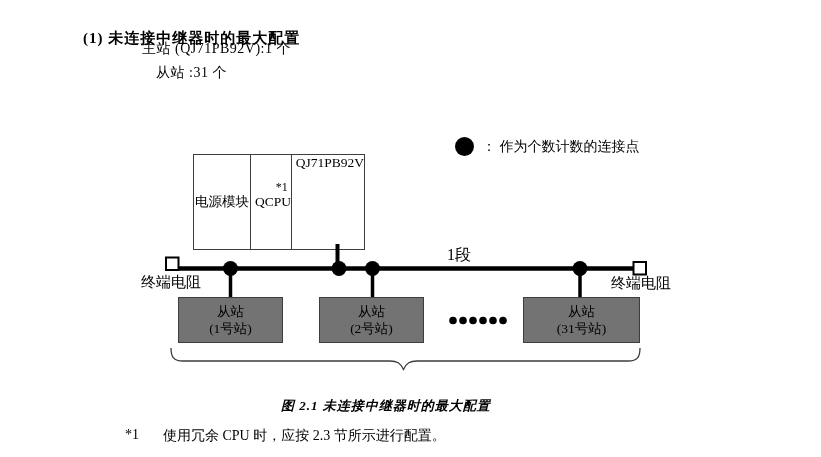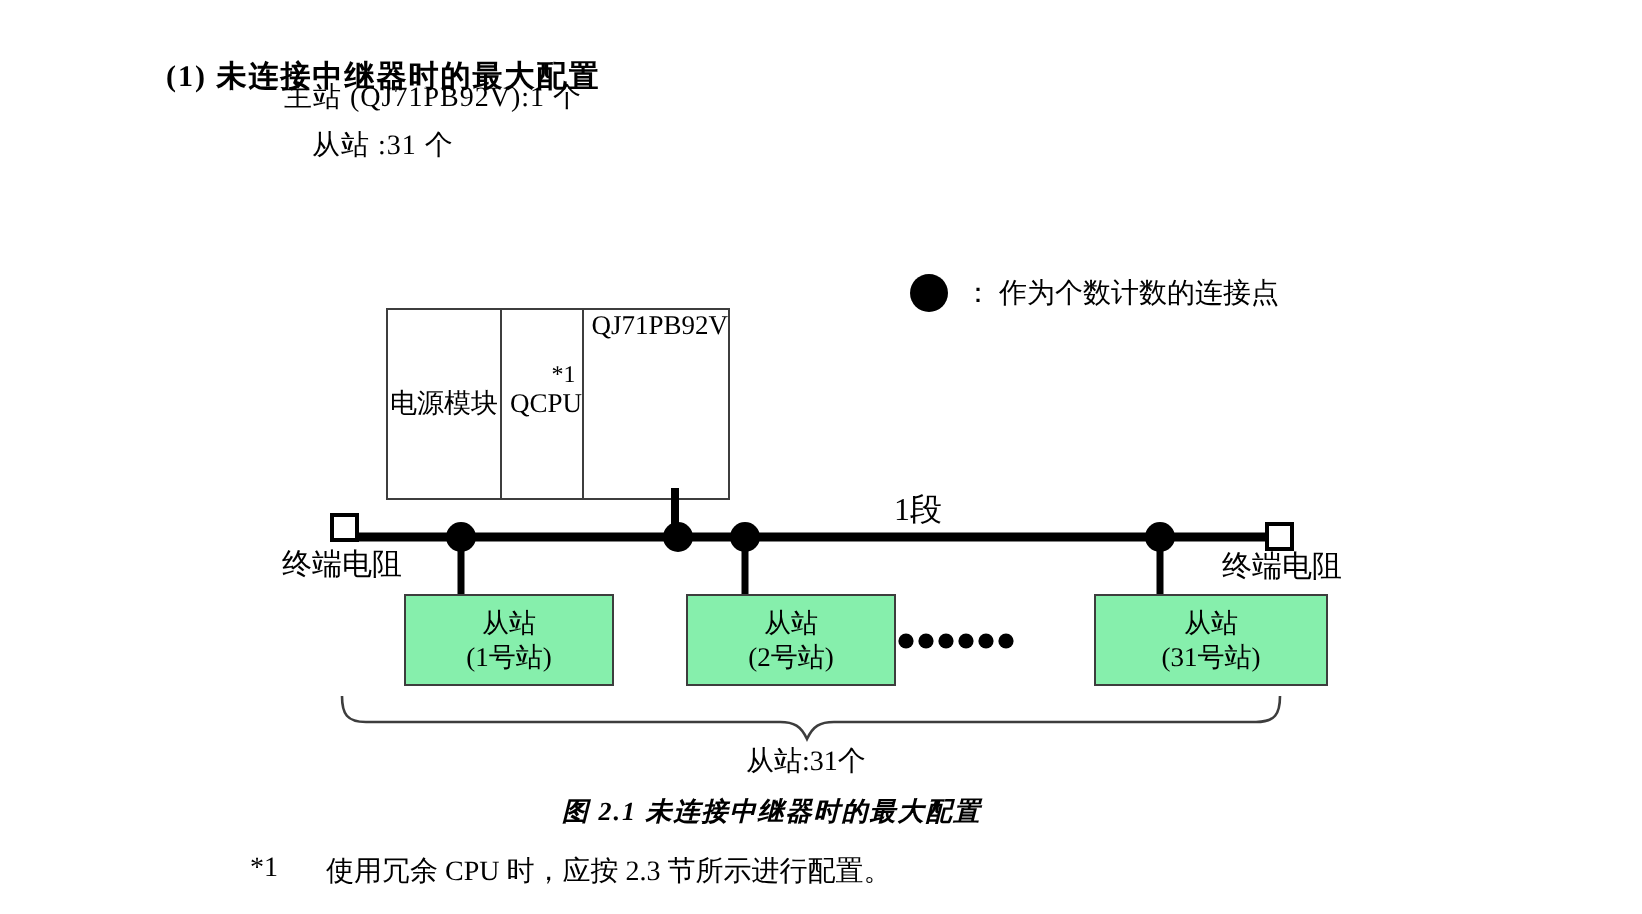--- a/index.html
+++ b/index.html
@@ -33,24 +33,24 @@
   .mcell2 .sup{position:absolute;top:25px;right:3px;font-size:12px;}
   .mcell2 .cpu{position:absolute;top:39px;left:4px;}
   .mcell3{flex:1;display:flex;flex-direction:row;justify-content:center;padding-left:4px;line-height:15px;}
 
   .seg-label{left:447px;top:245px;font-size:16px;}
   .term-label{font-size:15px;}
   .term-label.left{left:141px;top:273px;}
   .term-label.right{left:611px;top:274px;}
 
   .slave-box{
-    box-sizing:border-box;border:1px solid #3d3d3d;background:#86efac;
+    box-sizing:border-box;border:1px solid #3d3d3d;background:#737373;
     top:297px;height:46px;
     display:flex;flex-direction:column;align-items:center;justify-content:center;
-    font-size:13.5px;line-height:17px;text-align:center;margin-left:24px;
+    font-size:13.5px;line-height:17px;text-align:center;
   }
   .slave1{left:178px;width:105px;}
   .slave2{left:319px;width:105px;}
   .slave3{left:523px;width:117px;}
 
   .brace-label{left:338px;top:372px;width:130px;text-align:center;font-size:14px;}
   .caption{left:281px;top:397px;font-size:13px;font-weight:bold;letter-spacing:1px;font-style:italic;}
   .footnote-ref{left:125px;top:427px;font-size:14px;}
   .footnote-text{left:163px;top:427px;font-size:14px;}
 
@@ -124,18 +124,17 @@
   </div>
   <div class="abs slave-box slave2">
     <span>从站</span>
     <span>(2号站)</span>
   </div>
   <div class="abs slave-box slave3">
     <span>从站</span>
     <span>(31号站)</span>
   </div>
 
-  <div class="abs brace-label">从站:31个</div>
   <div class="abs caption">图 2.1 未连接中继器时的最大配置</div>
   <div class="abs footnote-ref">*1</div>
   <div class="abs footnote-text">使用冗余 CPU 时，应按 2.3 节所示进行配置。</div>
 
 </div>
 
 </body></html>

